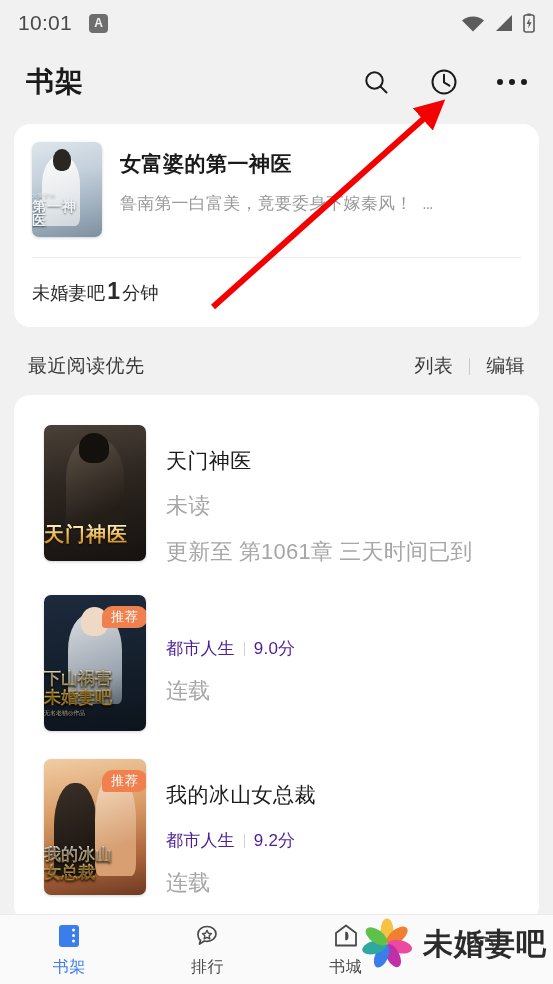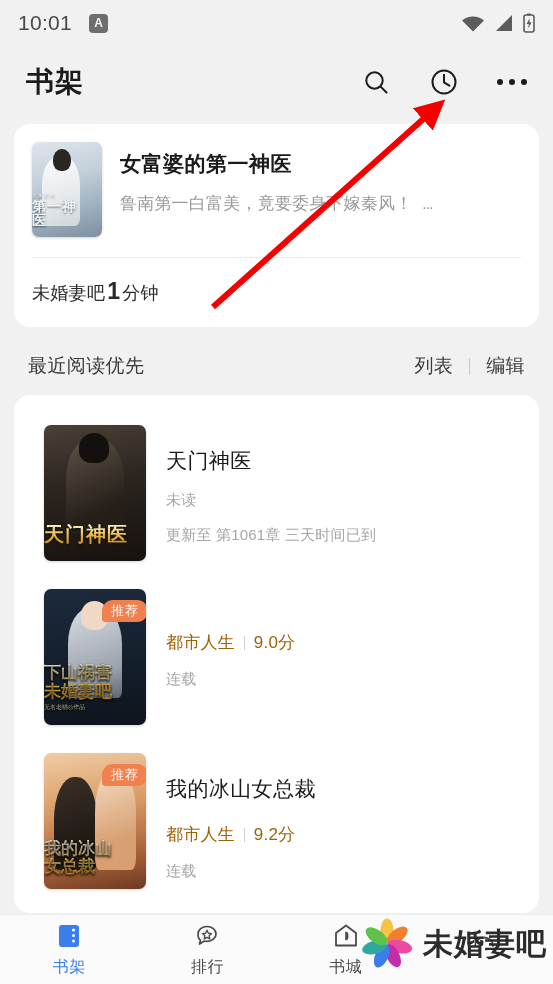--- a/index.html
+++ b/index.html
@@ -136,23 +136,23 @@
   .section-title{ font-size:19px; color:#3a3a3a; letter-spacing:.4px; }
   .section-actions{ margin-left:auto; display:flex; align-items:center; gap:16px; }
   .section-actions .act{ font-size:19px; color:#3a3a3a; letter-spacing:.4px; }
   .section-sep{ width:1px; height:17px; background:#c9c9c9; }
 
   
   .list{ padding:16px 0 10px 0; overflow:hidden; }
   .book-row{ display:flex; gap:20px; padding:14px 22px 14px 30px; }
   .book-info{ padding-top:22px; min-width:0; flex:1; }
   .book-title{ font-size:21px; color:#1b1b1b; letter-spacing:.4px; white-space:nowrap; overflow:hidden; }
-  .book-meta{ margin-top:20px; font-size:17px; color:#a16207; letter-spacing:.2px; display:flex; align-items:center; }
+  .book-meta{ margin-top:20px; font-size:17px; color:#4c1d95; letter-spacing:.2px; display:flex; align-items:center; }
   .meta-sep{ display:inline-block; width:1px; height:14px; background:#d2d2d2; margin:0 9px; }
-  .book-sub{ margin-top:16px; font-size:15px; color:#a6a6a6; letter-spacing:.2px; }
+  .book-sub{ margin-top:16px; font-size:22px; color:#a6a6a6; letter-spacing:.2px; }
 
   
   .bottomnav{
     position:absolute; left:0; right:0; bottom:0; height:70px;
     background:#fafafa; border-top:1px solid #ececec;
     display:flex; align-items:center;
   }
   .navitem{ flex:1; display:flex; flex-direction:column; align-items:center; gap:7px; }
   .navitem .nlabel{ font-size:16px; color:#4a4a4a; letter-spacing:.5px; }
   .navitem.active .nlabel{ color:#3b7dea; }

